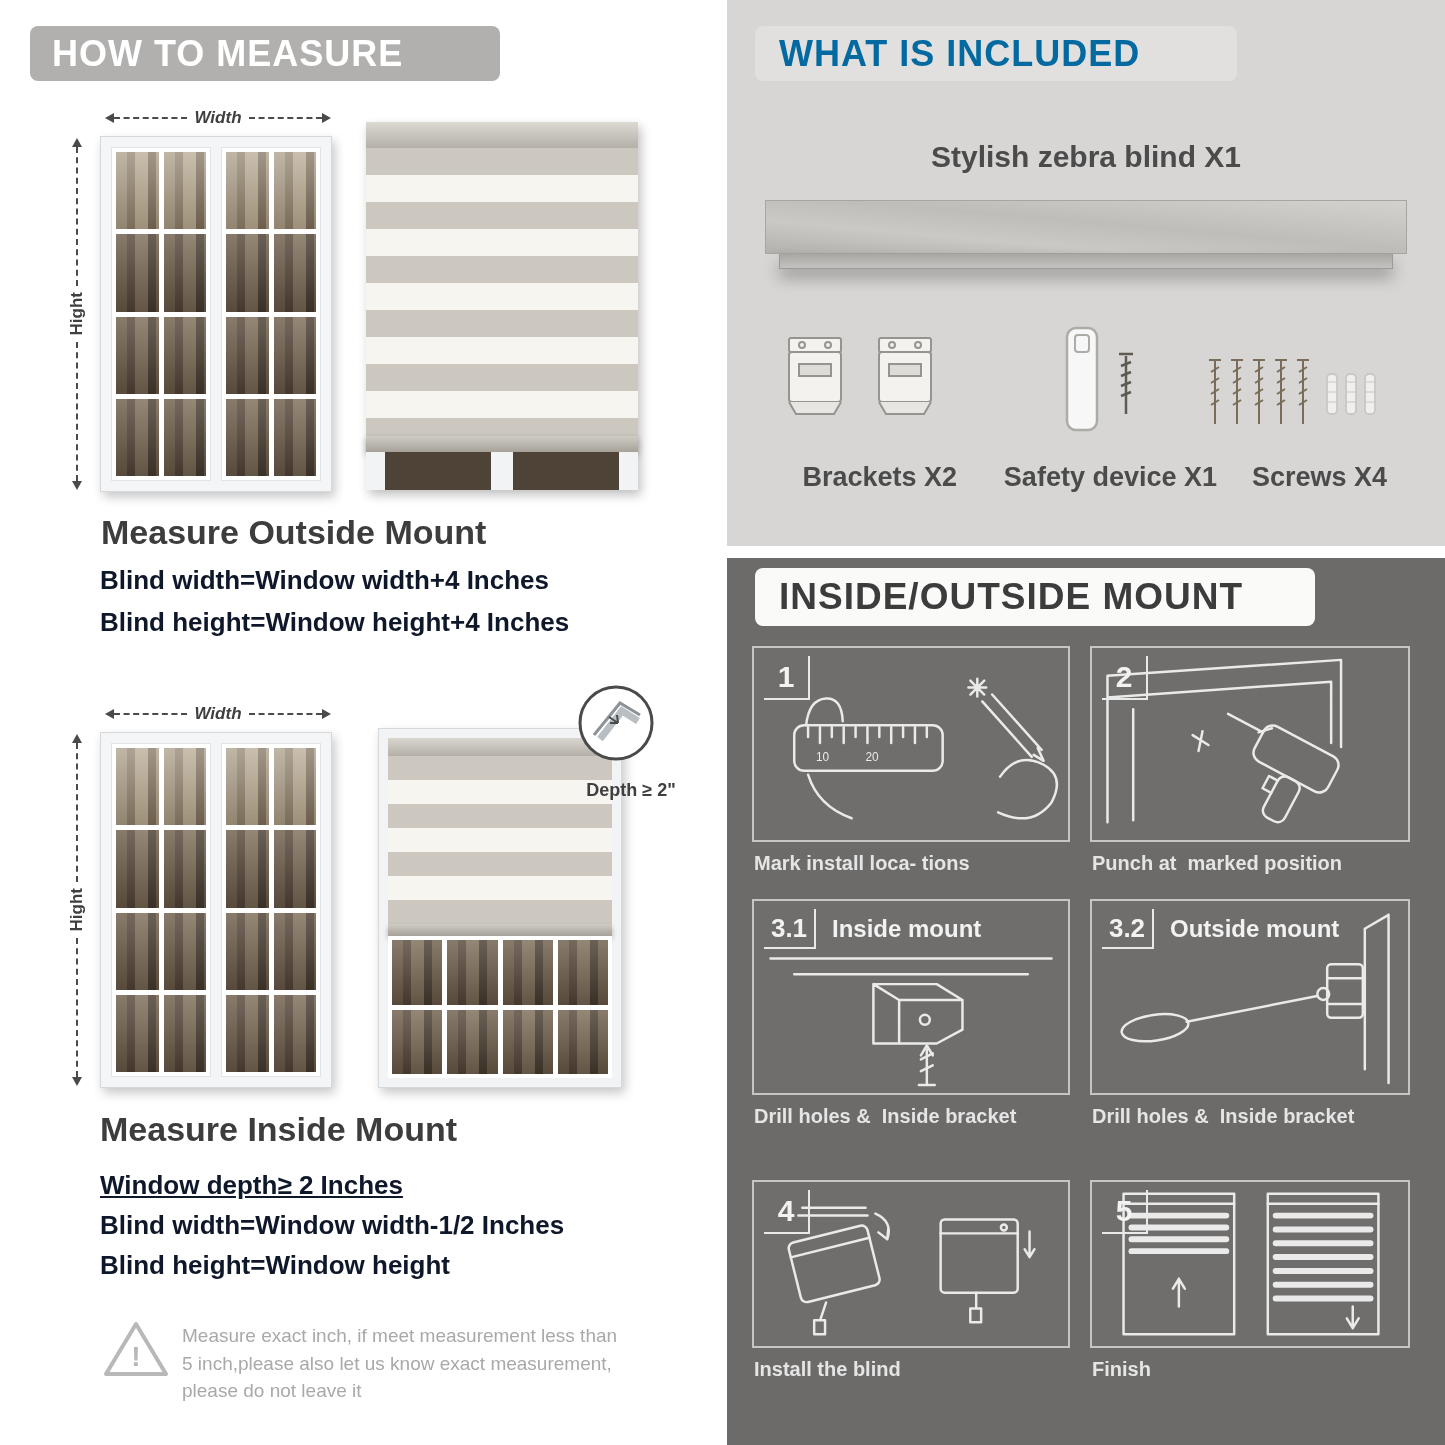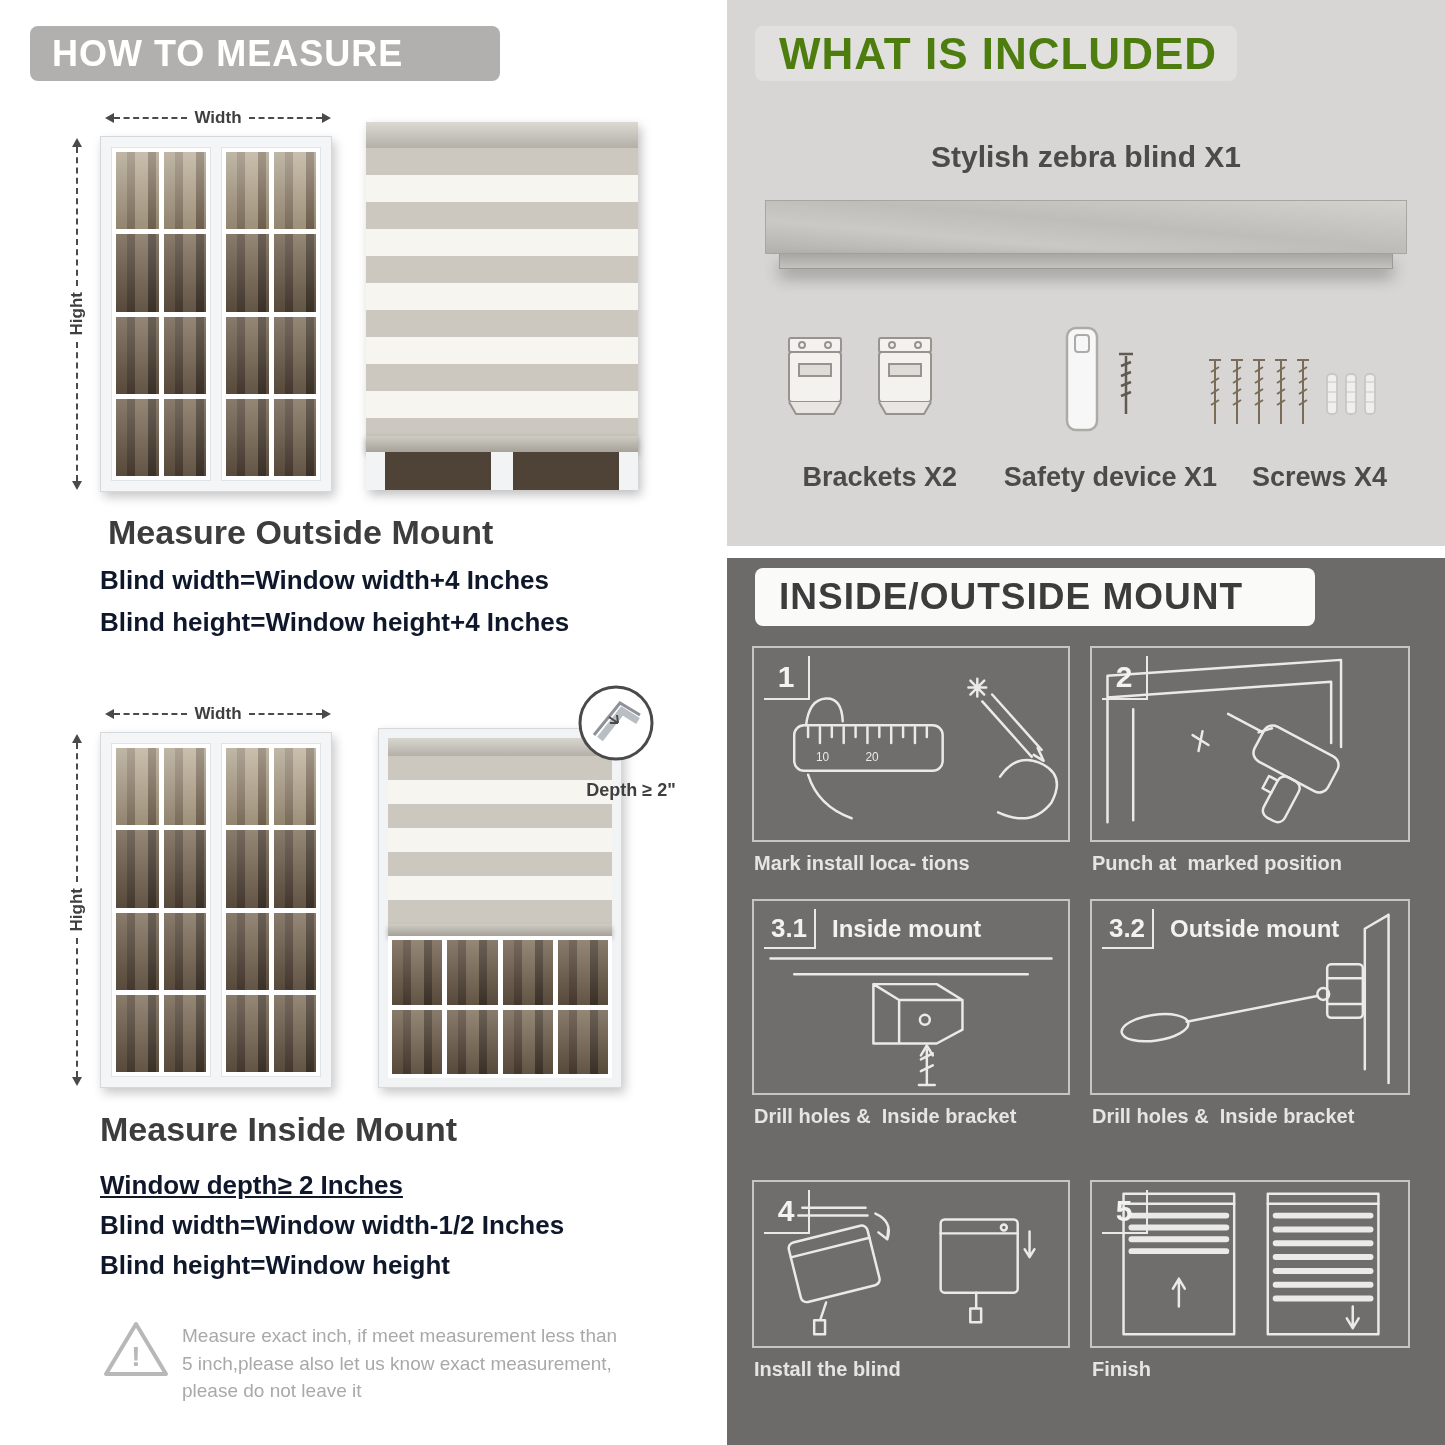--- a/index.html
+++ b/index.html
@@ -12,33 +12,33 @@
   }
   .abs { position:absolute; }
 
   
   .banner {
     display:flex; align-items:center;
     font-weight:bold; letter-spacing:1px;
     border-radius:8px;
   }
   .banner-left  { background:#b2b0ae; color:#ffffff; font-size:36px; padding-left:22px; }
-  .banner-incl  { background:#e1e0de; color:#4d7c0f; font-size:44px; padding-left:24px; }
+  .banner-incl  { background:#e1e0de; color:#0369a1; font-size:36px; padding-left:24px; }
   .banner-mount { background:#fafaf9; color:#3c3c3c; font-size:37px; padding-left:24px; }
 
   .big-title { font-size:34px; font-weight:bold; color:#3d3d3d; }
   .formula   { font-size:26px; font-weight:bold; color:#0f172a; }
 
   
   .h-arrow { display:flex; align-items:center; height:20px; }
   .hline { flex:1; height:0; border-top:2px dashed #4a4a4a; }
   .ah { width:0; height:0; border-top:5px solid transparent; border-bottom:5px solid transparent; }
   .ah.left  { border-right:9px solid #4a4a4a; }
   .ah.right { border-left:9px solid #4a4a4a; }
-  .alabel { margin:12px 7px; font-size:17px; font-weight:bold; color:#3f3f3f; }
+  .alabel { margin:12px 7px; font-size:17px; font-weight:bold; color:#3f3f3f;font-style:italic; }
 
   .v-arrow { display:flex; flex-direction:column; align-items:center; width:22px; }
   .vline { flex:1; width:0; border-left:2px dashed #4a4a4a; }
   .av { width:0; height:0; border-left:5px solid transparent; border-right:5px solid transparent; }
   .av.up   { border-bottom:9px solid #4a4a4a; }
   .av.down { border-top:9px solid #4a4a4a; }
   .vlabel { writing-mode:vertical-rl; transform:rotate(180deg); font-size:17px; font-weight:bold; color:#3f3f3f; margin:6px 0; }
 
   
   .window {
@@ -180,21 +180,21 @@
     </div>
   </div>
 
   <div class="blind abs" style="left:366px;top:122px;width:272px;height:368px;">
     <div class="blind-cap"></div>
     <div class="blind-body"></div>
     <div class="blind-rail"></div>
     <div class="blind-under"></div>
   </div>
 
-  <div class="big-title abs" style="left:108px;top:513px;">Measure Outside Mount</div>
+  <div class="big-title abs" style="left:101px;top:513px;">Measure Outside Mount</div>
   <div class="formula abs" style="left:100px;top:565px;">Blind width=Window width+4 Inches</div>
   <div class="formula abs" style="left:100px;top:607px;">Blind height=Window height+4 Inches</div>
 
   <div class="h-arrow abs" style="left:105px;top:704px;width:226px;">
     <span class="ah left"></span>
       <span class="hline"></span>
     <span class="alabel">Width</span>
     <span class="hline"></span>
       <span class="ah right"></span>
   </div>

